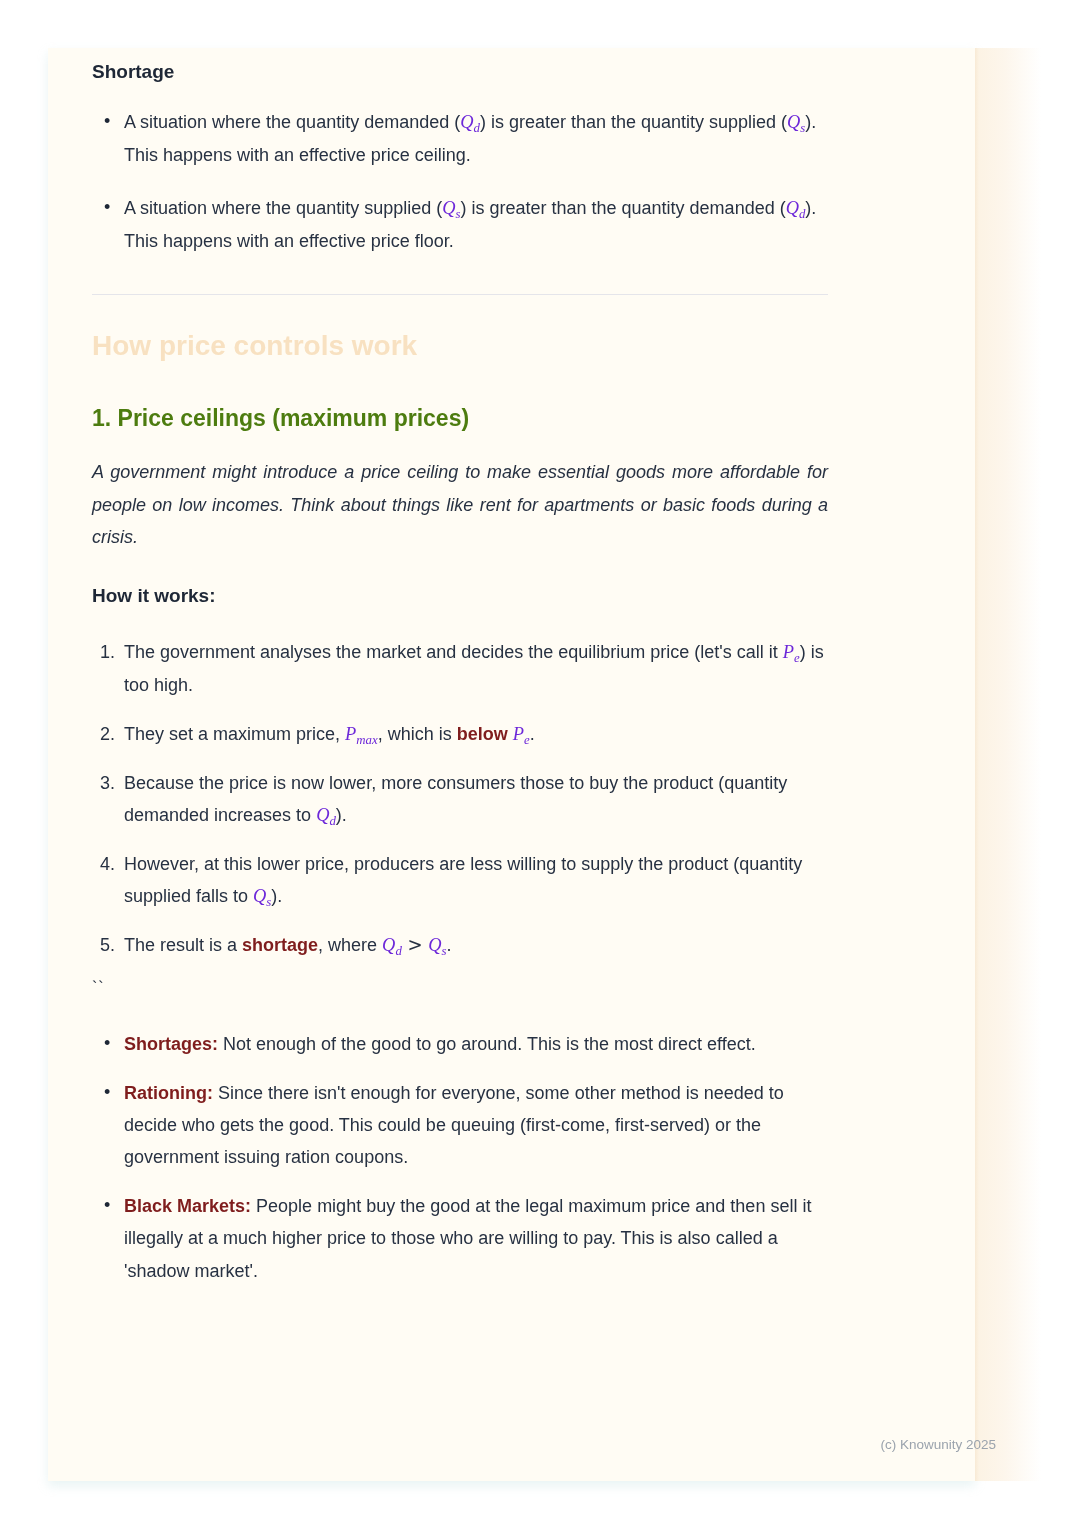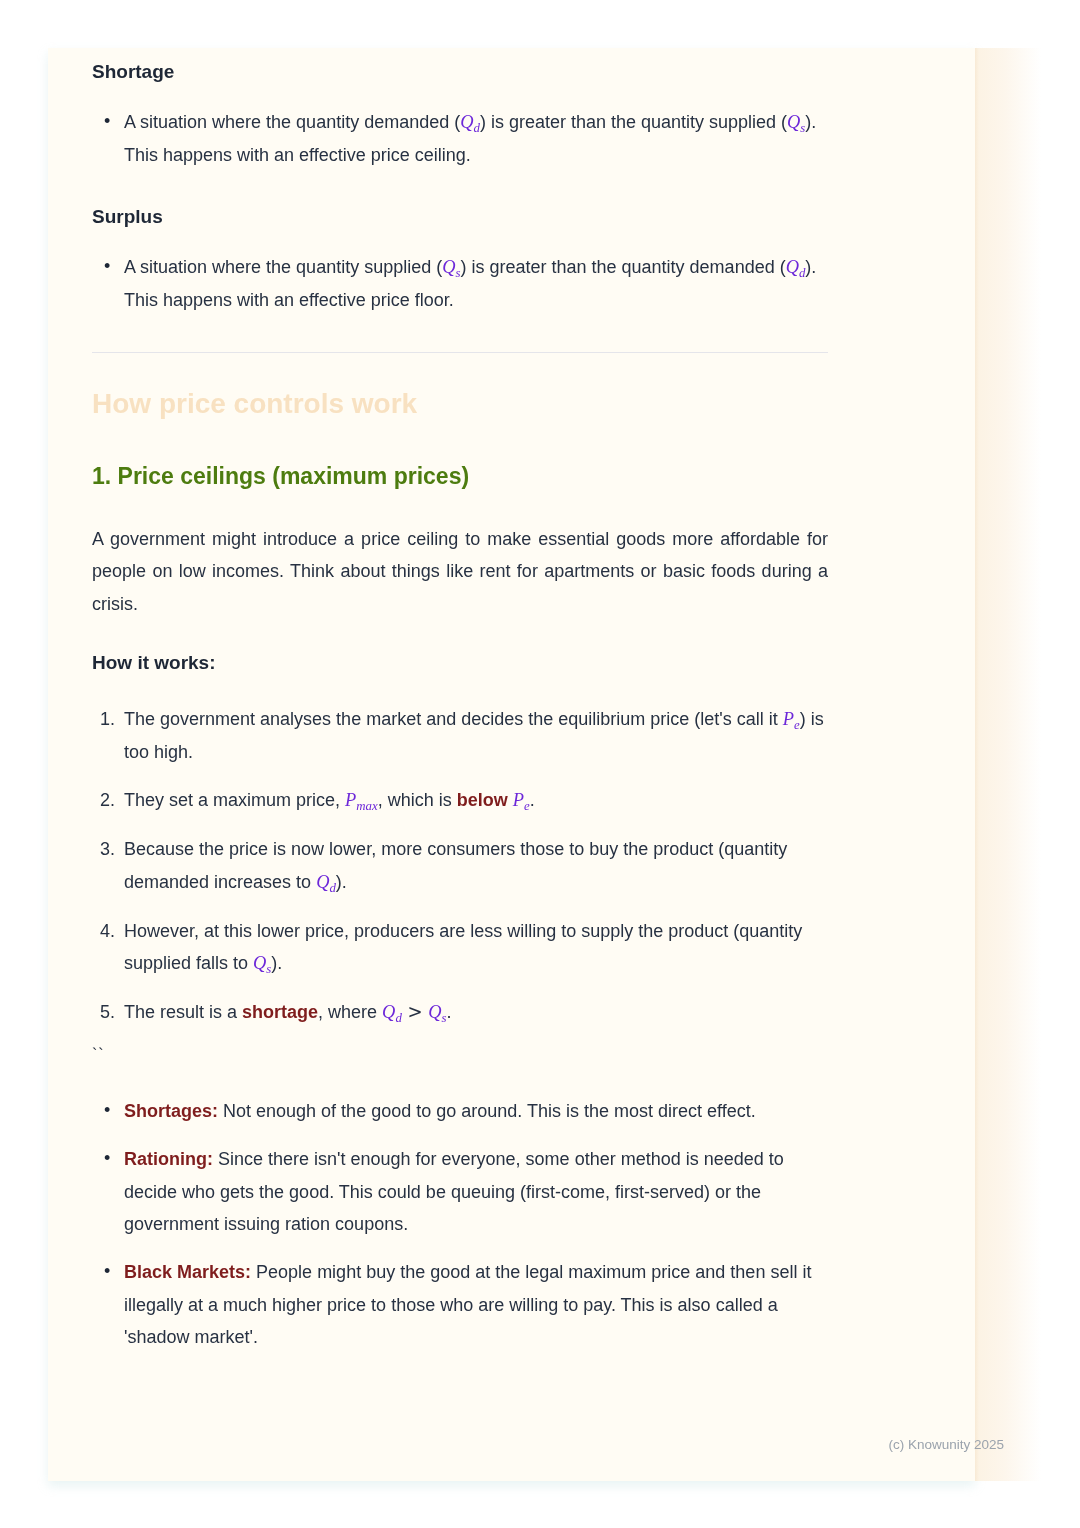--- a/index.html
+++ b/index.html
@@ -15,49 +15,48 @@
   .page-edge{
     position:absolute;left:975px;top:48px;width:70px;height:1433px;
     background:linear-gradient(90deg,#f8ead5 0px,#fcf3e4 4px,#fdf6ec 30px,#ffffff 66px);
   }
   .content{padding:11px 0 0 44px;width:736px;font-size:18px;line-height:1.8;}
   .h3{font-size:19px;font-weight:bold;color:#1e2736;margin:0;line-height:1.35;}
   .mt-sec{margin-top:33px;}
   .rule{border:none;border-top:1px solid #e5e5ea;margin:36px 0 0;width:736px;}
   .h1{font-size:28px;font-weight:bold;color:#f8e1c1;margin:33px 0 0;line-height:1.25;}
   .h2{font-size:23px;font-weight:bold;color:#4d7c0f;margin:41px 0 0;line-height:1.25;}
-  .intro{margin:32px 0 0;text-align:justify;}
+  .intro{margin:24px 0 0;text-align:justify;font-style:italic;}
   .h4{font-size:19px;font-weight:bold;color:#1e2736;margin:30px 0 0;line-height:1.35;}
   .h4.conseq{margin-top:36px;}
   ul.blist,ol.olist{list-style:none;margin:21px 0 0;padding:0;}
   ol.olist{margin-top:27px;}
   ul.conseq{margin-top:25px;}
   ul.blist li,ol.olist li{position:relative;padding-left:32px;margin-bottom:16px;}
   ul.blist li:last-child,ol.olist li:last-child{margin-bottom:0;}
   .marker{position:absolute;left:12px;top:-1px;color:#1e2736;}
   .num{position:absolute;left:8px;top:0;}
   strong{color:#7f1d1d;}
   .math{font-family:Liberation Serif, serif;font-style:italic;font-size:1.02em;color:#6d28d9;}
   .math sub{font-size:0.7em;font-style:italic;line-height:0;vertical-align:-0.3em;}
   .seg.op{font-family:"DejaVu Serif",serif;}
   .ticks{margin:12px 0 0;font-size:16px;color:#2a3342;letter-spacing:1px;}
-  .watermark{position:absolute;top:1437px;right:76px;font-size:13.5px;color:#9ba3ad;}
+  .watermark{position:absolute;top:1437px;right:84px;font-size:13.5px;color:#9ba3ad;}
 </style>
 </head>
 <body>
 
 <div class="page">
   <div class="content">
 
     <h3 class="h3">Shortage</h3>
     <ul class="blist">
       <li><span class="marker">•</span><span class="litext"><span class="seg">A situation where the quantity demanded (</span><span class="math"><span>Q</span><sub>d</sub></span><span class="seg">) is greater than the quantity supplied (</span><span class="math"><span>Q</span><sub>s</sub></span><span class="seg">). This happens with an effective price ceiling.</span></span></li>
     </ul>
 
-    <h3 class="h3 mt-sec">Surplus</h3>
     <ul class="blist">
       <li><span class="marker">•</span><span class="litext"><span class="seg">A situation where the quantity supplied (</span><span class="math"><span>Q</span><sub>s</sub></span><span class="seg">) is greater than the quantity demanded (</span><span class="math"><span>Q</span><sub>d</sub></span><span class="seg">). This happens with an effective price floor.</span></span></li>
     </ul>
 
     <hr class="rule">
 
     <h1 class="h1">How price controls work</h1>
     <h2 class="h2">1. Price ceilings (maximum prices)</h2>
 
     <p class="intro">A government might introduce a price ceiling to make essential goods more affordable for people on low incomes. Think about things like rent for apartments or basic foods during a crisis.</p>

